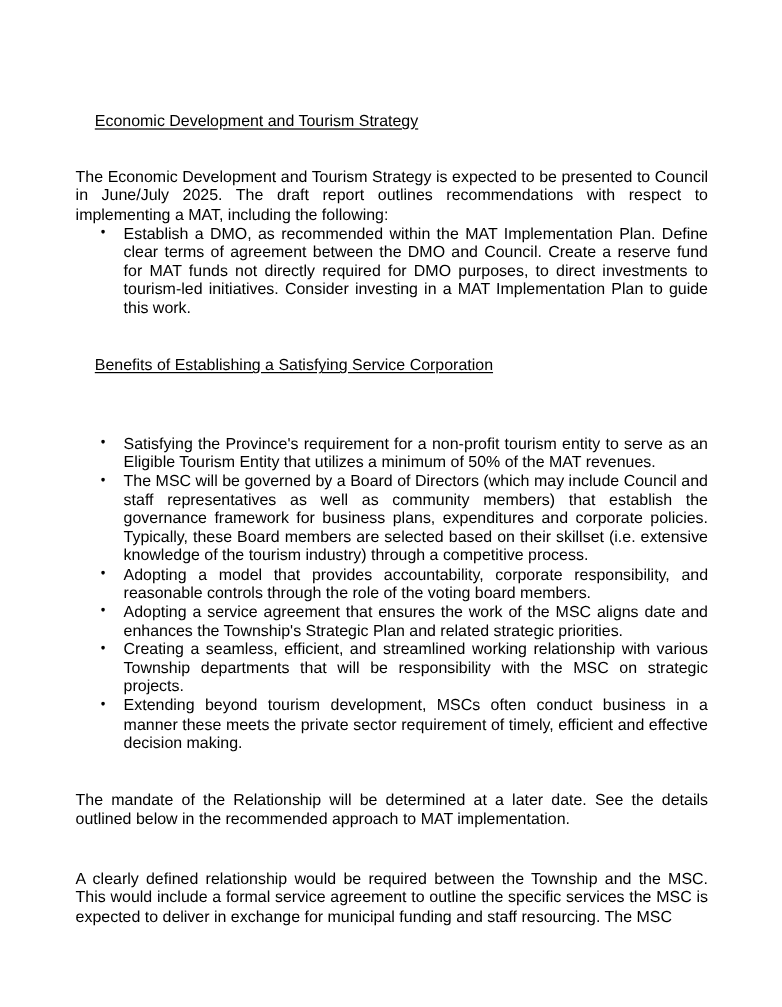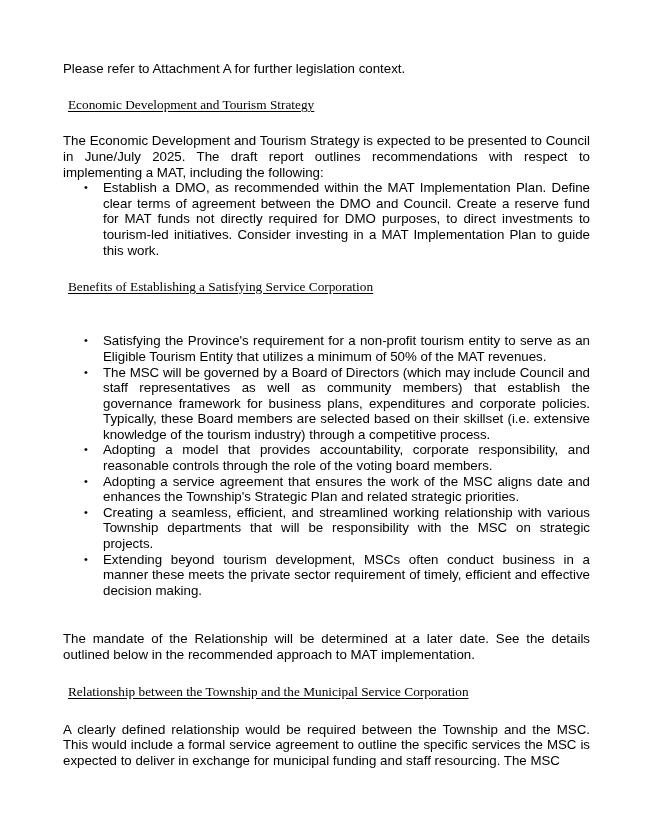--- a/index.html
+++ b/index.html
@@ -16,22 +16,21 @@
     .page {
       position: absolute;
       left: 63px;
       top: 61px;
       width: 527px;
     }
     p { margin: 0; text-align: justify; }
     .heading {
       text-decoration: underline;
       text-underline-offset: 2px;
-      margin: 5px;
-      font-family: Liberation Serif, serif;
+      margin: 16px;
     }
     ul.bullets {
       margin: 0;
       padding: 0;
       list-style: none;
     }
     ul.bullets li {
       position: relative;
       padding-left: 40px;
       text-align: justify;
@@ -43,21 +42,20 @@
       font-size: 11px;
     }
     .gap-s { height: 15.6px; }
     .gap-m { height: 17px; }
   </style>
 </head>
 <body>
 
 <div class="page">
 
-  <p>Please refer to Attachment A for further legislation context.</p>
   <div class="gap-s"></div>
 
   <p class="heading">Economic Development and Tourism Strategy</p>
   <div class="gap-s"></div>
   <p>The Economic Development and Tourism Strategy is expected to be presented to Council in June/July 2025. The draft report outlines recommendations with respect to implementing a MAT, including the following:</p>
   <ul class="bullets">
     <li>
       <span class="bullet">•</span>
       <span>Establish a DMO, as recommended within the MAT Implementation Plan. Define clear terms of agreement between the DMO and Council. Create a reserve fund for MAT funds not directly required for DMO purposes, to direct investments to tourism-led initiatives. Consider investing in a MAT Implementation Plan to guide this work.</span>
     </li>
@@ -92,17 +90,16 @@
       <span class="bullet">•</span>
       <span>Extending beyond tourism development, MSCs often conduct business in a manner these meets the private sector requirement of timely, efficient and effective decision making.</span>
     </li>
   </ul>
   <div class="gap-s"></div>
 
   <div class="gap-m"></div>
   <p>The mandate of the Relationship will be determined at a later date. See the details outlined below in the recommended approach to MAT implementation.</p>
   <div class="gap-m"></div>
 
-  <p class="heading">Relationship between the Township and the Municipal Service Corporation</p>
   <div class="gap-m"></div>
   <p>A clearly defined relationship would be required between the Township and the MSC. This would include a formal service agreement to outline the specific services the MSC is expected to deliver in exchange for municipal funding and staff resourcing. The MSC</p>
 
 </div>
 
 </body></html>

